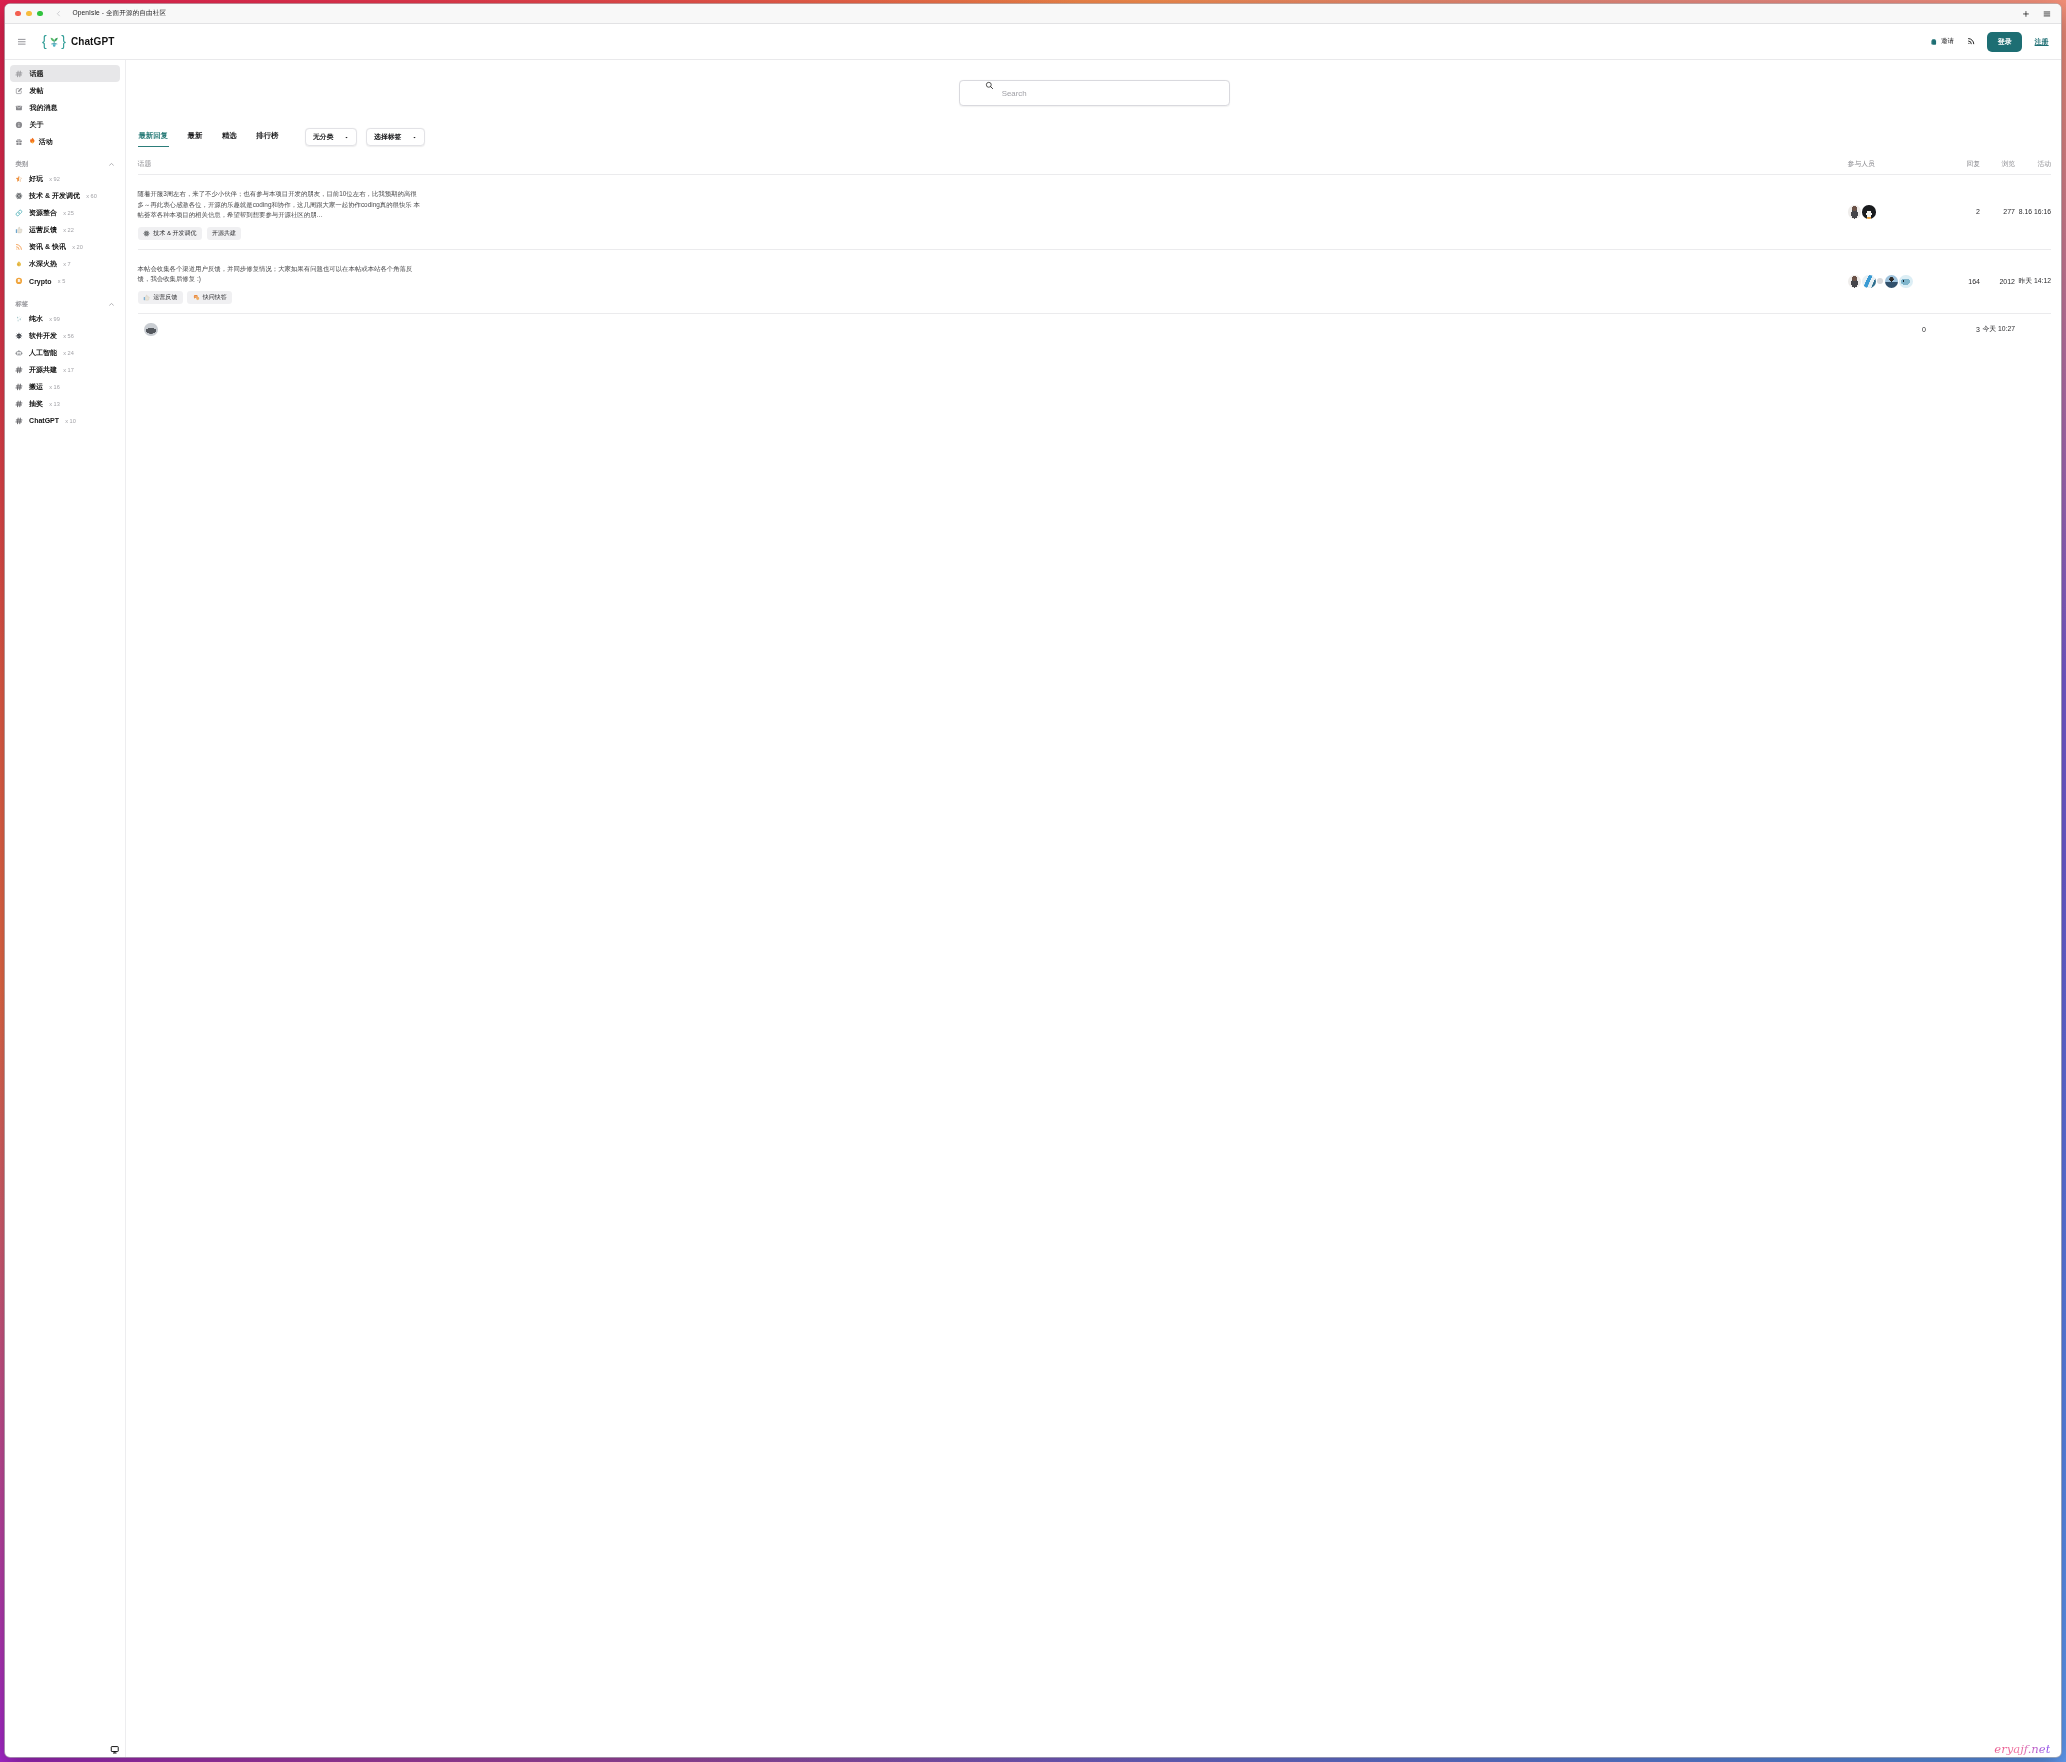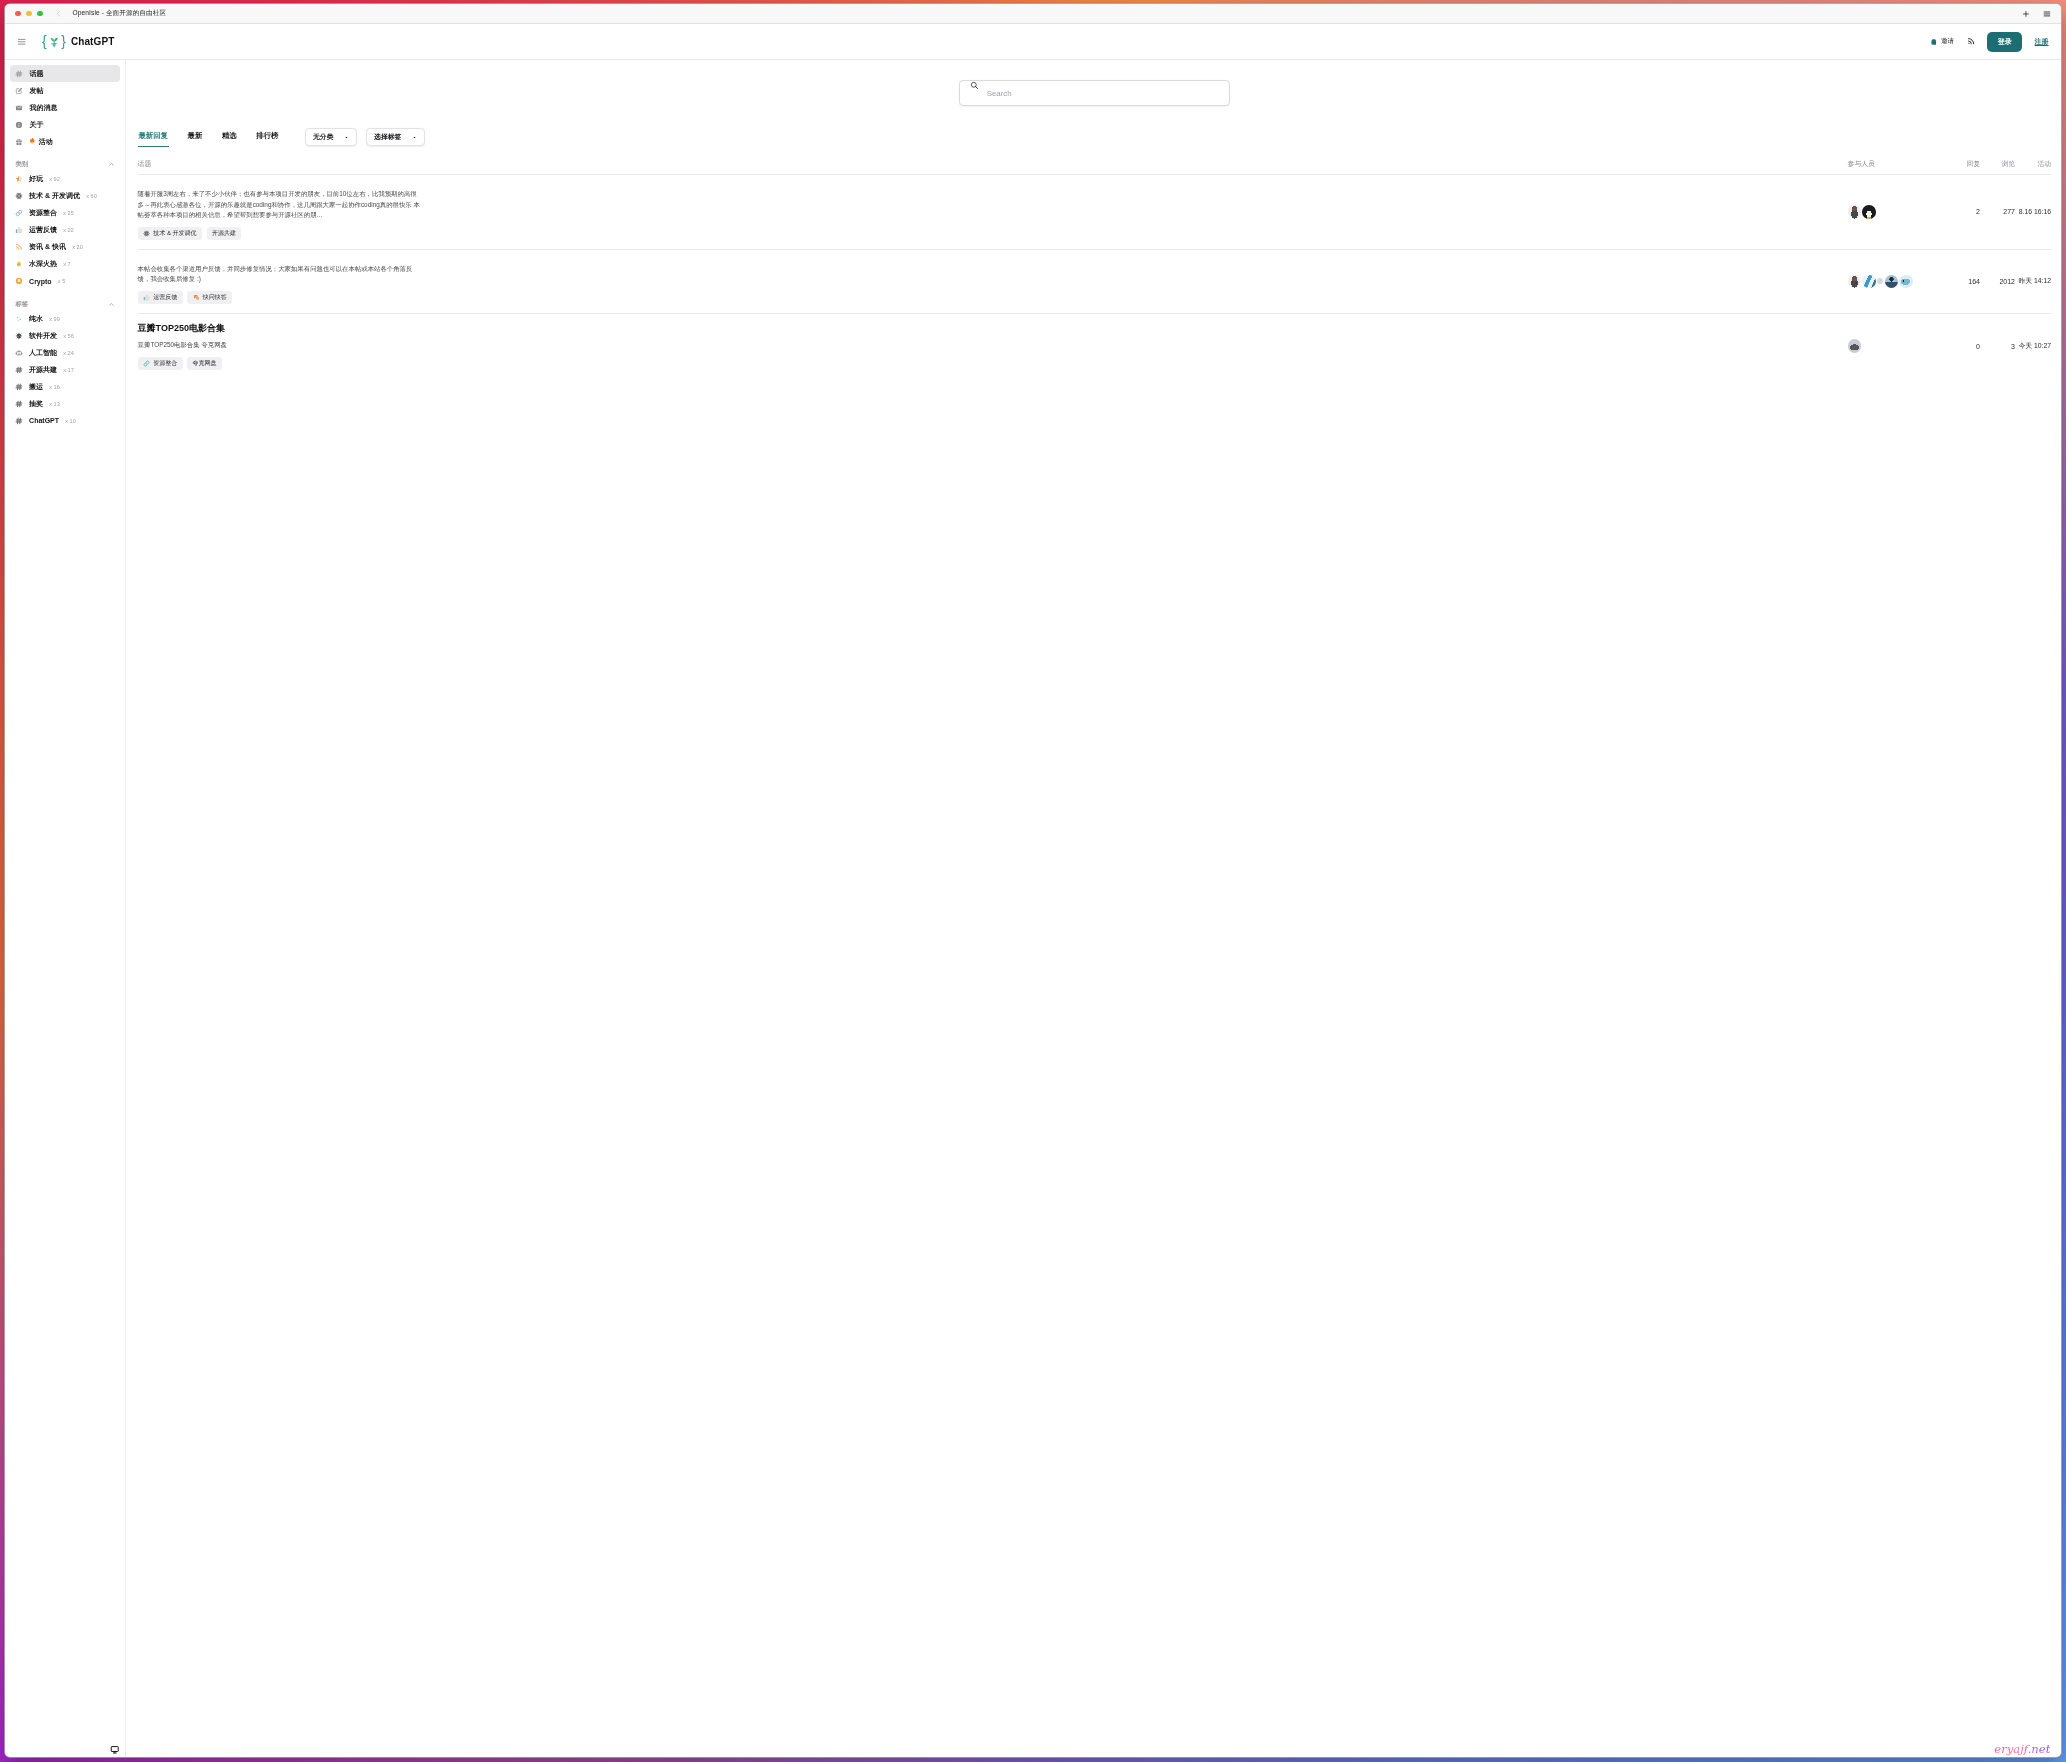--- a/index.html
+++ b/index.html
@@ -57,21 +57,21 @@
   .cat-ic{width:7.9px;height:7.9px;color:#4a4a4e}
   .cat-ic[data-name="rss-icon"]{color:#f2994a}
   .cat-ic[data-name="hash-icon"]{color:#3f3f44}
   .cat-label{font-size:7px;font-weight:600;color:#141414;white-space:nowrap}
   .cat-count{font-size:5.6px;font-weight:500;color:#a2a2a7;margin-left:0.4px;white-space:nowrap}
   .ic.monitor{width:9.5px;height:9.5px;position:absolute;right:5.8px;bottom:1.7px;cursor:pointer}
   
   .main{flex:1;min-width:0;padding:0 10px 0 11.6px;position:relative;box-sizing:border-box}
   .hero{margin:23px 0 0;text-align:center;font-size:14.5px;font-weight:700;color:#0e0e0f;letter-spacing:0.2px}
   .search{margin:20px auto 0;width:271px;height:26px;box-sizing:border-box;border:0.4px solid #d9d9de;
-    border-radius:4.1px;background:#fff;display:flex;padding:0 10px;gap:6.2px;
+    border-radius:4.1px;background:#fff;display:flex;padding:0 25px;gap:6.2px;
     box-shadow:0 0.4px 1.2px rgba(0,0,0,.06)}
   .ic.mag{width:8.7px;height:8.7px}
   .search-input{border:none;outline:none;flex:1;font-size:7.9px;color:#333;font-family:inherit;background:transparent}
   .search-input::placeholder{color:#a0a0a6}
   .tabsrow{margin-top:20px;display:flex;align-items:center;gap:18px}
   .tab{font-size:7.4px;font-weight:700;color:#1c1c1e;padding:5px 0.8px 5px;border-bottom:1.7px solid transparent;cursor:pointer}
   .tab.active{color:#2c7d7a;border-bottom-color:#2c7d7a}
   .filters{display:flex;gap:9px;margin-left:7.4px}
   .filter{height:18px;margin-top:1.7px;border:0.4px solid #e2e2e6;border-radius:4.1px;background:#fff;
     display:flex;align-items:center;gap:10.7px;padding:0 6.6px 0 7.4px;font-size:6.8px;font-weight:600;
@@ -544,43 +544,20 @@
                 <span class="av av-bicycle" data-name="bicycle-avatar"></span>
                 <span class="av av-blob" data-name="blob-avatar"></span>
                 <span class="av av-man" data-name="man-avatar"></span>
                 <span class="av av-fish" data-name="fish-avatar"></span>
               </div>
               <div class="cell num replies" data-name="reply-count">164</div>
               <div class="cell num views" data-name="view-count">2012</div>
               <div class="cell num activity" data-name="activity-time">昨天 14:12</div>
             </article>
             <article class="post grid" data-name="post-row">
-              <div class="cell topic" data-name="post-topic-cell">
-                <div class="trow">
-
-                  <h2 class="ptitle" data-name="post-title">豆瓣TOP250电影合集</h2>
-                </div>
-                <p class="pexcerpt" data-name="post-excerpt">豆瓣TOP250电影合集 夸克网盘</p>
-                <div class="ptags" data-name="post-tags">
-
-                <span class="tag" data-name="topic-tag">
-                      <span class="ic tag-ic" data-name="link-icon">
-                      <svg viewBox="0 0 24 24" fill="none" stroke="#3aa7b0" stroke-width="2.2" stroke-linecap="round">
-                        <path d="M10.5 13.5a4.6 4.6 0 0 1 0-6.5l2.3-2.3a4.6 4.6 0 0 1 6.5 6.5l-1.8 1.8"></path>
-                        <path d="M13.5 10.5a4.6 4.6 0 0 1 0 6.5l-2.3 2.3a4.6 4.6 0 0 1-6.5-6.5l1.8-1.8"></path>
-                      </svg>
-                    </span>
-                      <span data-name="topic-tag-label">资源整合</span>
-                    </span>
-                  <span class="tag" data-name="topic-tag">
-
-                      <span data-name="topic-tag-label">夸克网盘</span>
-                    </span>
-                </div>
-              </div>
               <div class="cell people" data-name="post-participants">
 
               <span class="av av-car" data-name="car-avatar"></span>
               </div>
               <div class="cell num replies" data-name="reply-count">0</div>
               <div class="cell num views" data-name="view-count">3</div>
               <div class="cell num activity" data-name="activity-time">今天 10:27</div>
             </article>
           </div>
 

